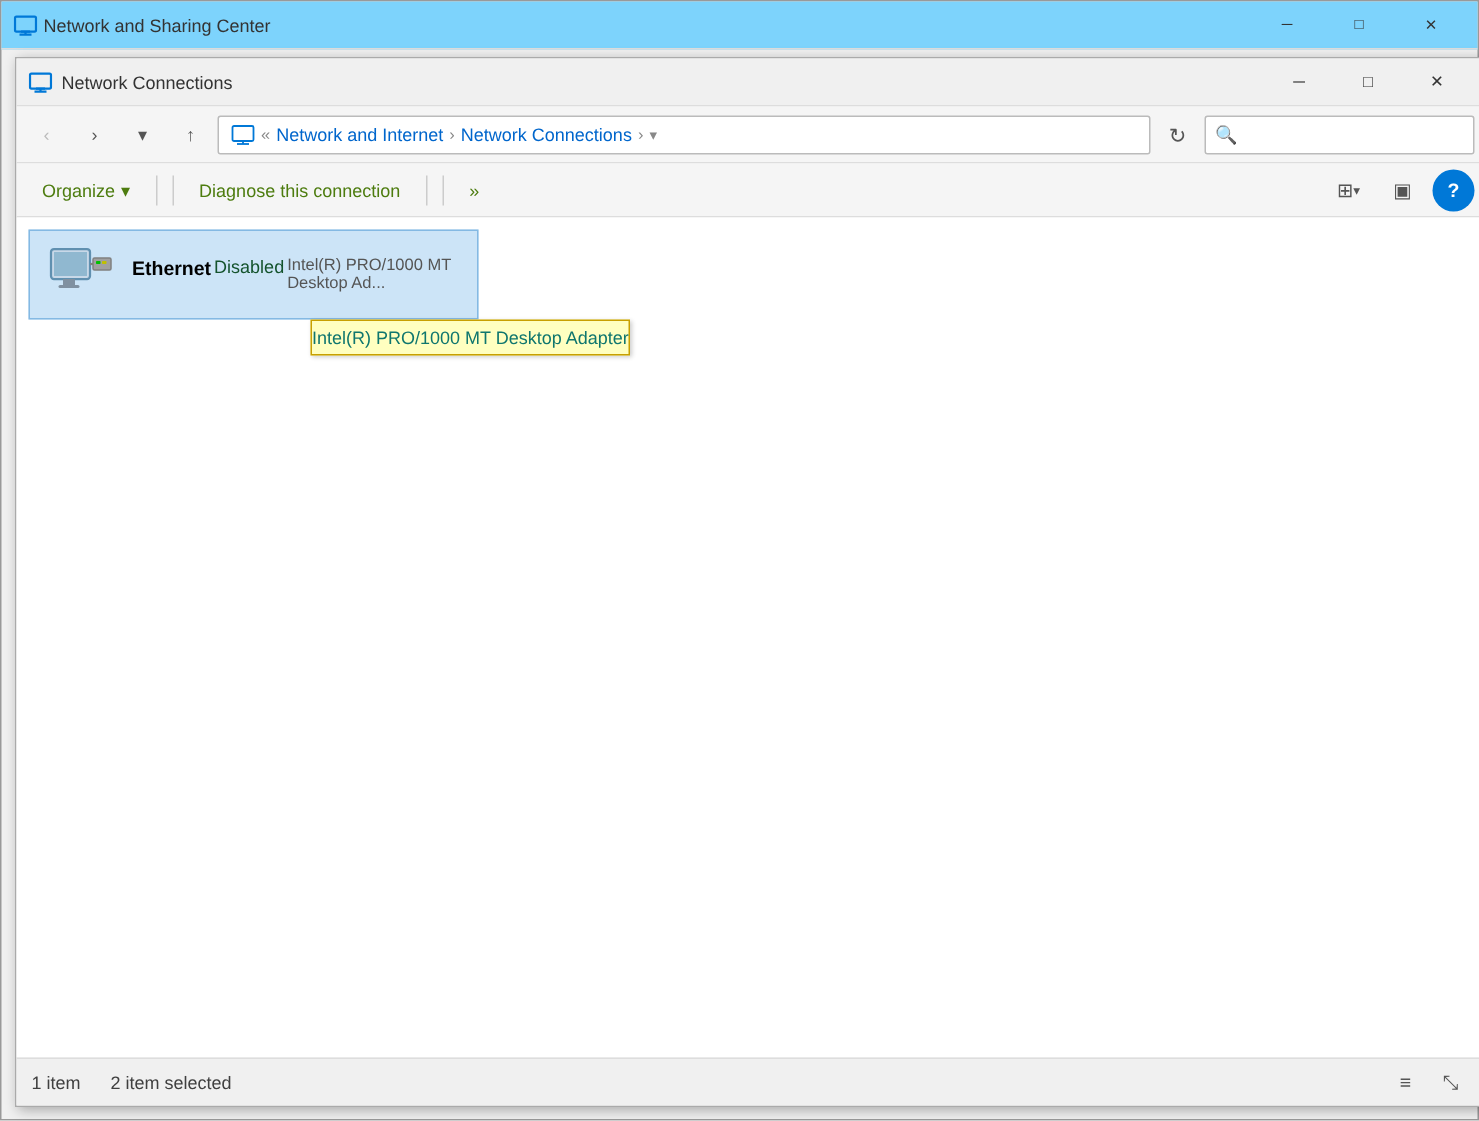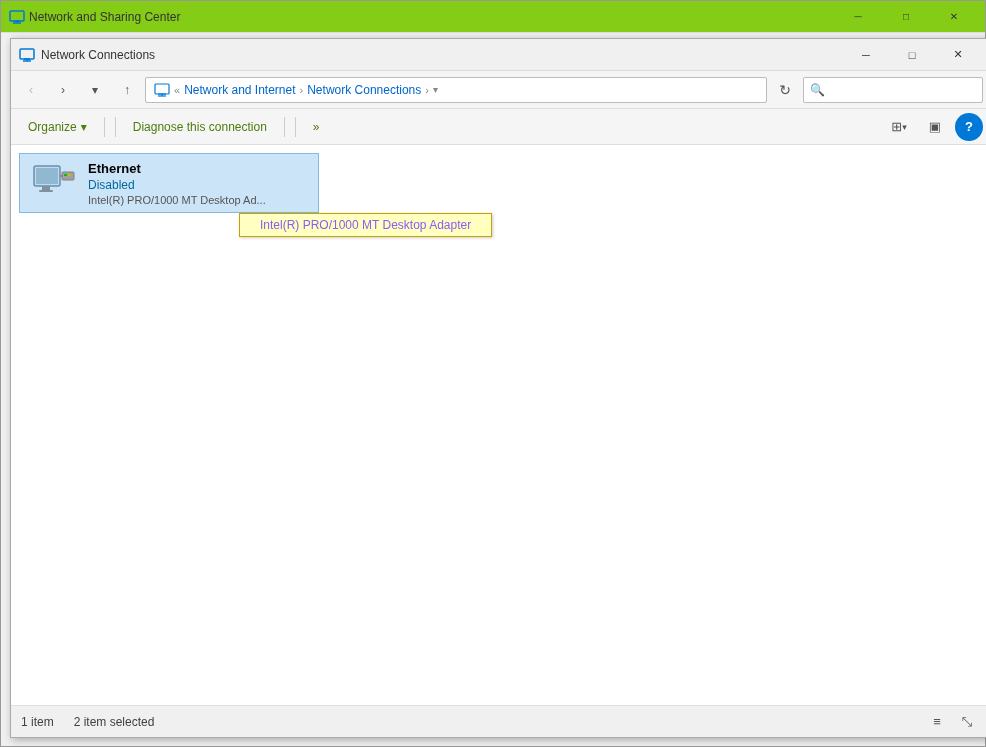--- a/index.html
+++ b/index.html
@@ -9,21 +9,21 @@
     .bg-window {
       position: absolute;
       top: 0; left: 0;
       width: 986px;
       height: 747px;
       background: #f0f0f0;
       border: 1px solid #999;
     }
     .bg-titlebar {
       height: 32px;
-      background: #84cc16;
+      background: #7dd3fc;
       display: flex;
       align-items: center;
       padding: 0 8px;
       border-bottom: 1px solid #ddd;
     }
     .bg-titlebar .bg-title {
       font-size: 12px;
       color: #333;
       margin-left: 4px;
     }
@@ -222,35 +222,35 @@
       padding: 6px 10px;
       gap: 10px;
       cursor: pointer;
       position: relative;
     }
     .network-icon-wrap {
       width: 48px; height: 48px;
       flex-shrink: 0;
       display: flex; align-items: center; justify-content: center;
     }
-    .network-info { display: flex; flex-direction: column; gap: 2px; }
+    .network-info { display: flex; flex-direction: row; gap: 2px; }
     .network-name { font-size: 13px; font-weight: 600; color: #000; }
-    .network-status { font-size: 12px; color: #0369a1; }
+    .network-status { font-size: 12px; color: #14532d; }
     .network-desc { font-size: 11px; color: #555; }
 
     
     .tooltip {
       position: absolute;
       top: 68px;
-      left: 228px;
+      left: 196px;
       background: #ffffc0;
       border: 1px solid #c8a000;
-      padding: 4px 20px;
-      font-size: 12px;
-      color: #8b5cf6;
+      padding: 4px 0;
+      font-size: 12px;
+      color: #0f766e;
       white-space: nowrap;
       z-index: 10;
       box-shadow: 1px 1px 3px rgba(0,0,0,0.2);
     }
 
     
     .status-bar {
       height: 32px;
       background: #f0f0f0;
       border-top: 1px solid #ddd;

